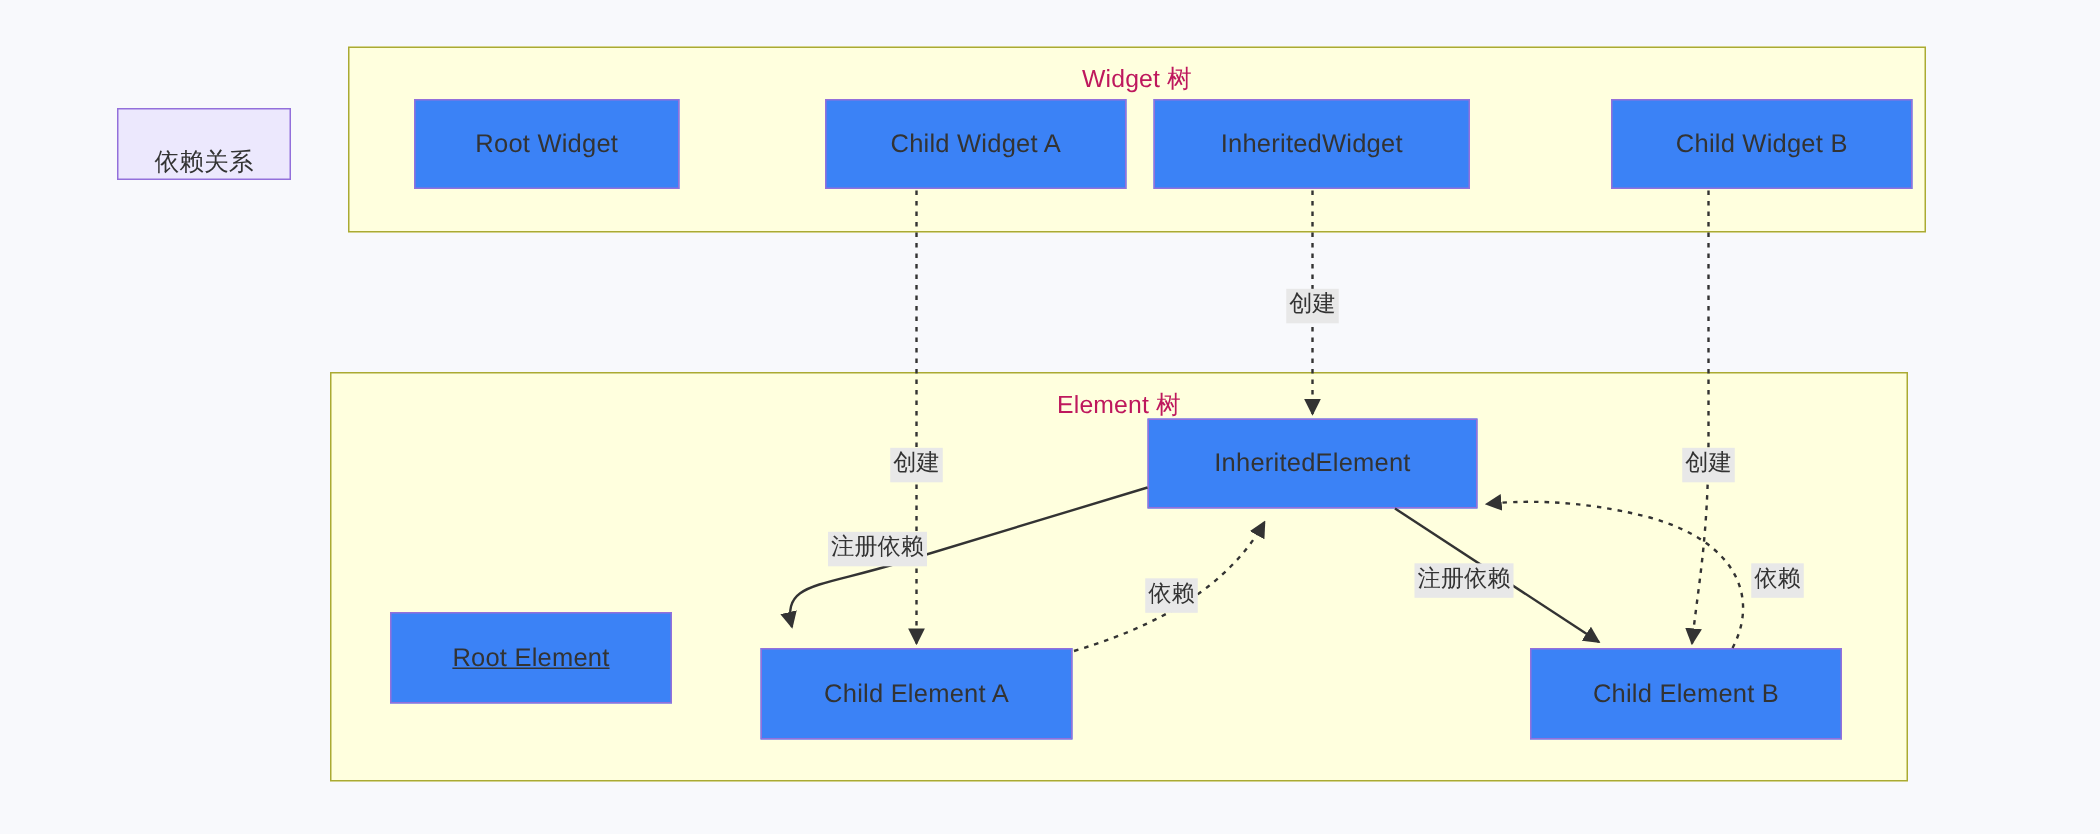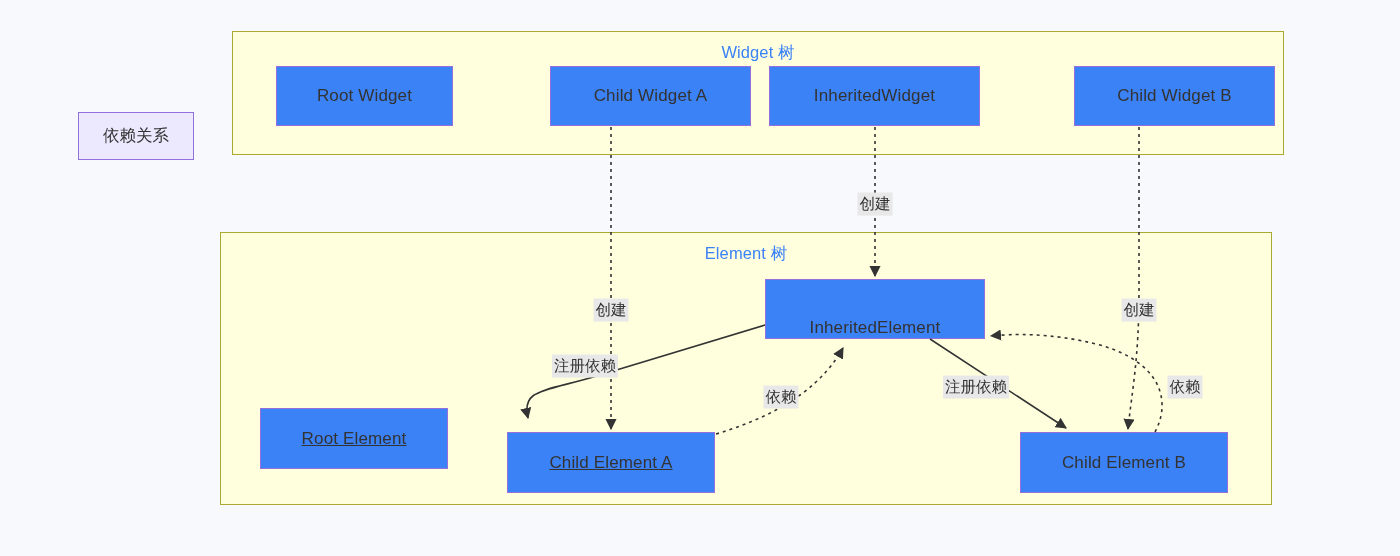--- a/index.html
+++ b/index.html
@@ -27,46 +27,45 @@
     border: 1.3px solid #aaaa33;
     box-sizing: border-box;
   }
   .subgraph-title {
     position: absolute;
     top: 10px;
     left: 0;
     width: 100%;
     text-align: center;
     font-size: 16.5px;
-    color: #3b82f6;
+    color: #be185d;
     letter-spacing: 0.1px;
   }
   .node {
     position: absolute;
     background: #3b82f6;
     border: 1.3px solid #9370db;
     box-sizing: border-box;
     display: flex;
     align-items: center;
     justify-content: center;
     font-size: 17px;
     color: #333333;
     letter-spacing: 0.15px;
   }
   .legend-node {
     position: absolute;
     background: #ece8fd;
     border: 1.3px solid #9370db;
     box-sizing: border-box;
     display: flex;
-    align-items: center;
+    align-items: flex-end;
     justify-content: center;
     font-size: 16.5px;
     color: #333333;
-    margin-top: 40px;
   }
   .edge-label {
     position: absolute;
     background: #e8e8e8;
     color: #333333;
     font-size: 15.5px;
     line-height: 1.35;
     padding: 1px 2px;
     white-space: nowrap;
     transform: translate(-50%, -50%);
@@ -114,33 +113,33 @@
   </div>
 
   <div class="node" style="left:769px; top:66px; width:211px; height:60px;">
     <span>InheritedWidget</span>
   </div>
 
   <div class="node" style="left:1038px; top:66px; width:201px; height:60px;margin-left:36px;">
     <span>Child Widget B</span>
   </div>
 
-  <div class="subgraph" style="left:220px; top:232px; width:1052px; height:273px;">
+  <div class="subgraph" style="left:220px; top:248px; width:1052px; height:273px;">
     <div class="subgraph-title">Element 树</div>
   </div>
 
-  <div class="node" style="left:765px; top:279px; width:220px; height:60px;align-items:flex-end;">
+  <div class="node" style="left:765px; top:279px; width:220px; height:60px;">
     <span>InheritedElement</span>
   </div>
 
   <div class="node" style="left:260px; top:408px; width:188px; height:61px;text-decoration:underline;">
     <span>Root Element</span>
   </div>
 
-  <div class="node" style="left:507px; top:432px; width:208px; height:61px;text-decoration:underline;">
+  <div class="node" style="left:507px; top:432px; width:208px; height:61px;">
     <span>Child Element A</span>
   </div>
 
   <div class="node" style="left:1020px; top:432px; width:208px; height:61px;">
     <span>Child Element B</span>
   </div>
 
   <svg class="edges" viewBox="0 0 1400 556">
     <defs>
       <marker id="arrow" viewBox="0 0 10 10" refX="9" refY="5" markerWidth="7" markerHeight="7" orient="auto-start-reverse">

